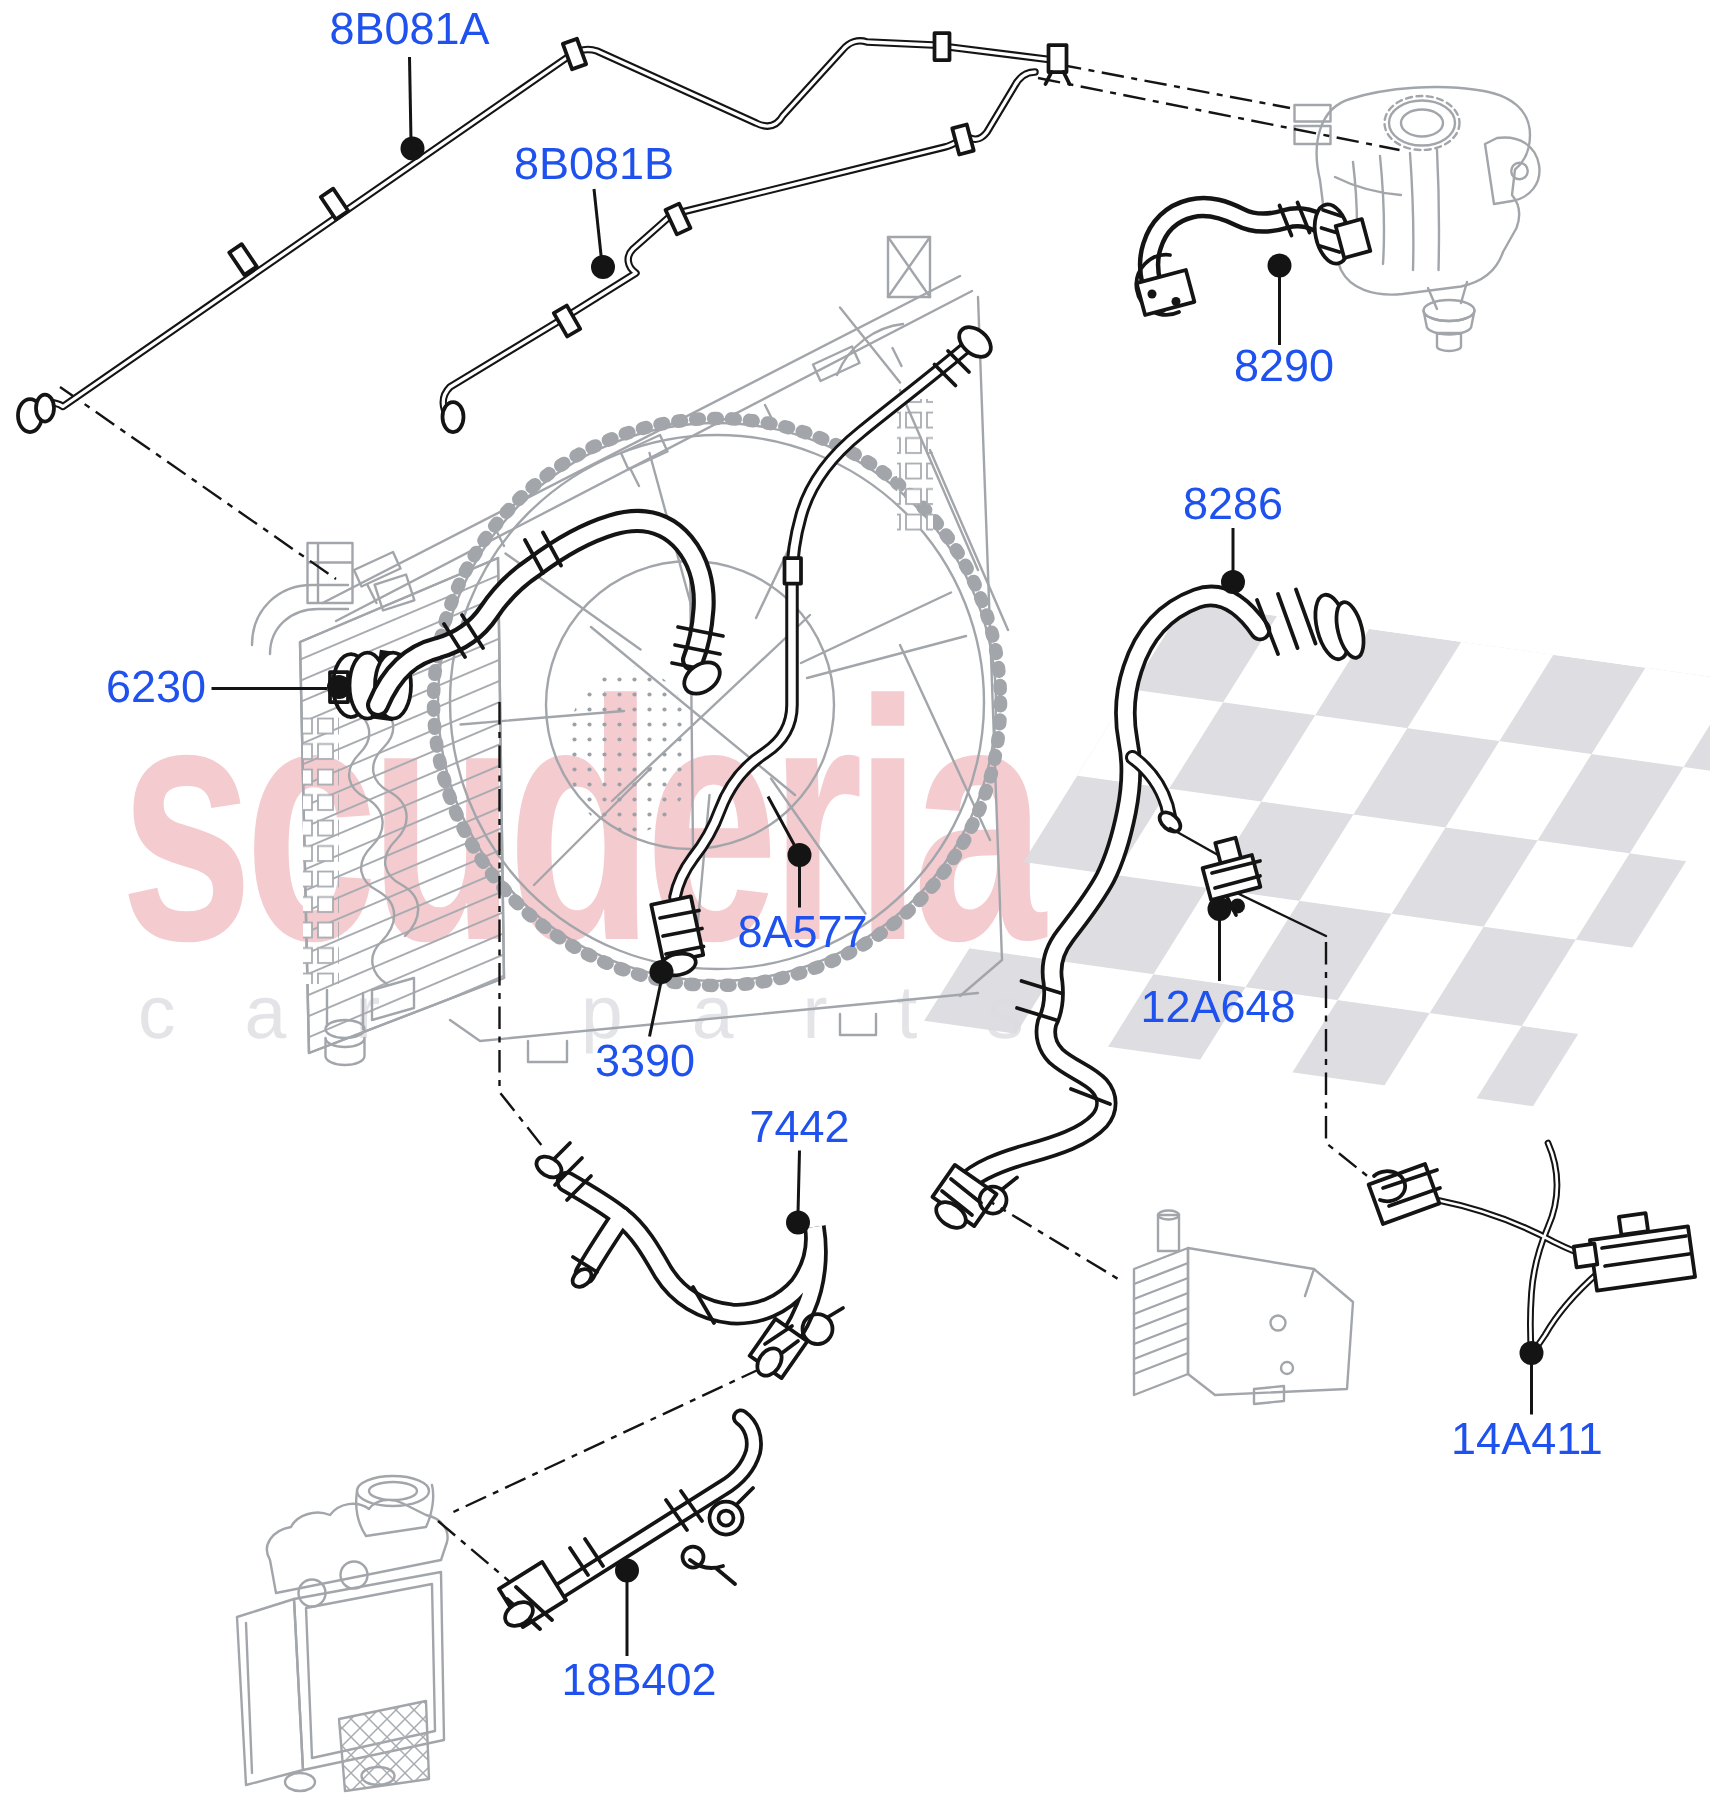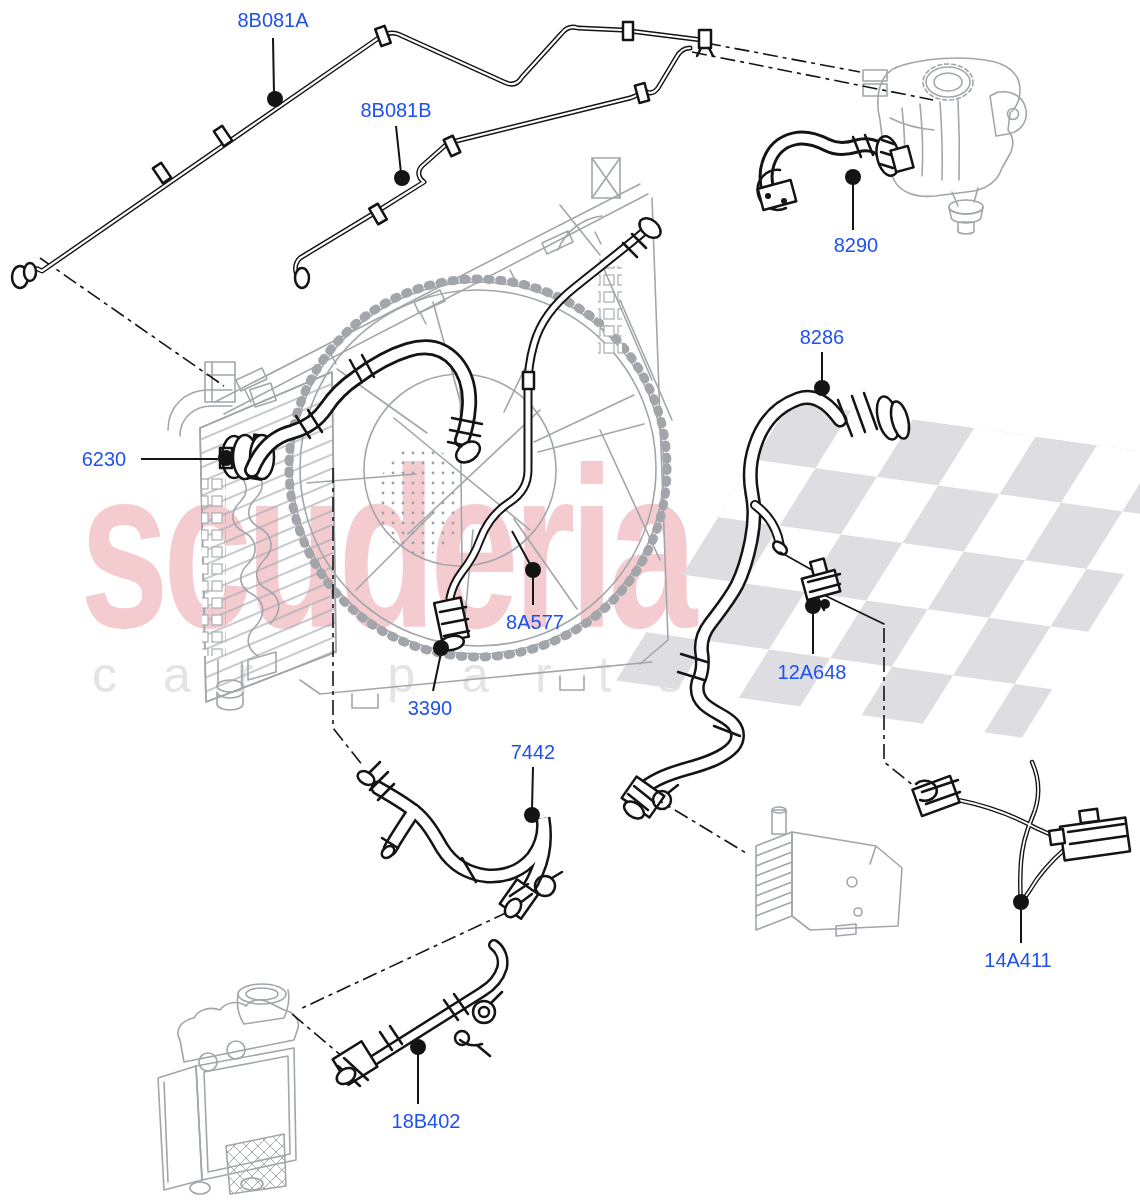--- a/index.html
+++ b/index.html
@@ -13,21 +13,21 @@
               letter-spacing:46px;word-spacing:28px;white-space:nowrap;user-select:none;}
   
   #art{position:absolute;left:0;top:0;}
   .g{stroke:#a2a6ab;fill:none;stroke-width:1.6;stroke-linecap:round;stroke-linejoin:round;}
   .b{stroke:#141414;fill:none;stroke-width:2.5;stroke-linecap:round;stroke-linejoin:round;}
   .bf{stroke:#141414;fill:#fff;stroke-width:2.5;stroke-linecap:round;stroke-linejoin:round;}
   .lead{stroke:#141414;fill:none;stroke-width:2;}
   .dash{stroke:#141414;fill:none;stroke-width:1.6;stroke-dasharray:15 5 4 5;}
   .dot{fill:#141414;stroke:none;}
   
-  .plabel{position:absolute;font-size:20px;color:#1f51ee;transform:translate(-50%,-50%);
+  .plabel{position:absolute;font-size:30px;color:#1f51ee;transform:translate(-50%,-50%);
           white-space:nowrap;cursor:pointer;}
 </style>
 </head>
 <body>
 
 <div id="stage">
 
   <div class="wm-brand" style="color:#f4cbcf">scuderia</div>
   <div class="wm-tagline" style="color:#e4e4e8">car parts</div>
 

